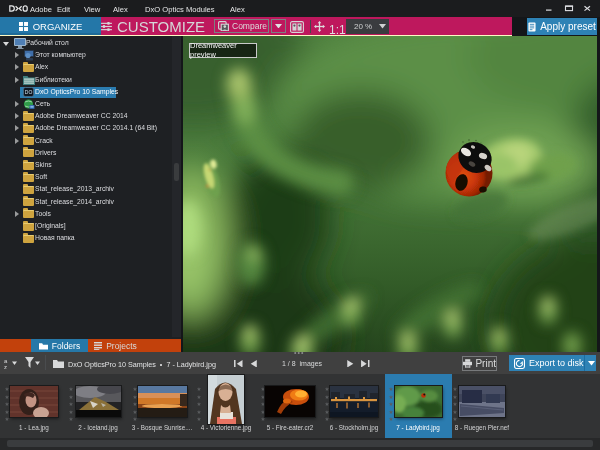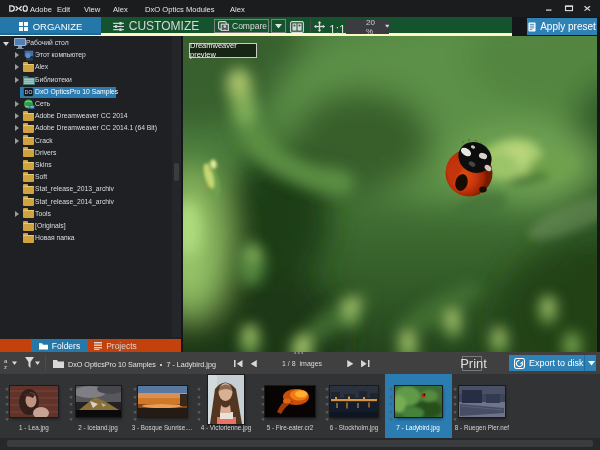--- a/index.html
+++ b/index.html
@@ -1,40 +1,40 @@
 <!DOCTYPE html>
 <html><head><meta charset="utf-8"><style>
 *{margin:0;padding:0;box-sizing:border-box}
 html,body{width:600px;height:450px;overflow:hidden;background:#141619;font-family:"Liberation Sans",sans-serif}
 .abs{position:absolute}
 #app{position:relative;width:600px;height:450px}
 #menubar{position:absolute;left:0;top:0;width:600px;height:17px;background:#1b1c1e;color:#e4e5e6;font-size:8px}
 #menubar .mi{position:absolute;top:5px;font-size:7.6px}
-#toolbar{position:absolute;left:0;top:17px;width:512px;height:19px;background:#14532d;border-bottom:3px solid #fef9c3}
+#toolbar{position:absolute;left:0;top:17px;width:512px;height:19px;background:#be185d;border-bottom:1px solid #fef9c3}
 .tabblue{position:absolute;left:0;top:0;width:101px;height:18px;background:#2477a8;color:#fff;font-size:9.5px;display:flex;align-items:center;justify-content:center;gap:5px;box-shadow:inset 0 -2px 0 #1e6a97}
-.tabcus{position:absolute;left:101px;top:0;width:110px;height:18px;color:#d6d7d8;font-size:12px;display:flex;align-items:center;justify-content:center;gap:5px}
+.tabcus{position:absolute;left:101px;top:0;width:110px;height:18px;color:#d6d7d8;font-size:15px;display:flex;align-items:center;justify-content:flex-start;gap:5px}
 .cmpbtn{position:absolute;left:214px;top:2px;width:55px;height:14px;border:1px solid #7e8082;color:#dcdddd;font-size:8.5px;display:flex;align-items:center}
 .cmpdd{position:absolute;left:271px;top:2px;width:15px;height:14px;border:1px solid #7e8082;display:flex;align-items:center;justify-content:center}
 .zoomdd{position:absolute;left:346px;top:2px;width:43px;height:15px;background:#3a3c3f;color:#cfd0d1;font-size:8px;display:flex;align-items:center}
 .applybtn{position:absolute;left:527px;top:1px;width:70px;height:17px;background:#2e82b5;color:#fff;font-size:10px;display:flex;align-items:center;justify-content:center;gap:4px;white-space:nowrap}
 #leftpanel{position:absolute;left:0;top:36px;width:181px;height:316px;background:#1e2023}
 #tree{position:absolute;left:0;top:0;width:172px;height:300px;color:#dcdde0;font-size:6.8px}
 #tree span{white-space:nowrap}
 .tri-d{position:absolute;width:0;height:0;border-left:3.5px solid transparent;border-right:3.5px solid transparent;border-top:4.5px solid #d8d9da}
 .tri-r{position:absolute;width:0;height:0;border-top:3.5px solid transparent;border-bottom:3.5px solid transparent;border-left:4.5px solid #9a9b9c}
 .fold{position:absolute;width:11px;height:8px;background:#cfa43f;border-radius:1px;box-shadow:inset 0 1px 0 #e8cc72}
 .fold:before{content:"";position:absolute;left:0;top:-2px;width:5px;height:2px;background:#cfa43f;border-radius:1px 1px 0 0}
 #vscroll{position:absolute;left:172px;top:0;width:9px;height:301px;background:#24262a}
 #tabsrow{position:absolute;left:0;top:303px;width:181px;height:13px;background:#c2410c}
 .ftab{position:absolute;left:31px;top:0px;width:57px;height:13px;background:#2678a8;color:#fff;font-size:8.5px;display:flex;align-items:center;justify-content:center;gap:4px}
 .ptab{position:absolute;left:88px;top:0px;width:55px;height:13px;color:#d8d9da;font-size:8.5px;display:flex;align-items:center;justify-content:center;gap:4px}
 #imgarea{position:absolute;left:183px;top:36px;width:414px;height:316px;background:#3c6a33}
 #cplabel{position:absolute;left:6px;top:6.5px;width:68px;height:15.5px;background:rgba(17,26,15,.84);border:1px solid #c9cbc9;color:#f2f3f2;font-size:7.5px;display:flex;align-items:center;justify-content:center}
 #bottombar{position:absolute;left:0;top:352px;width:600px;height:22px;background:#404040;color:#d8d9da}
-.printbtn{position:absolute;left:462px;top:4px;width:20px;height:15px;border:1px solid #77797b;color:#dcdddd;font-size:13px;display:flex;align-items:center;justify-content:center;gap:3px}
+.printbtn{position:absolute;left:462px;top:4px;width:35px;height:15px;border:1px solid #77797b;color:#dcdddd;font-size:10px;display:flex;align-items:center;justify-content:center;gap:3px}
 .exportbtn{position:absolute;left:509px;top:3px;width:87px;height:16px;background:#2e82b5;color:#fff;font-size:9px;display:flex;align-items:center}
 #filmstrip{position:absolute;left:0;top:374px;width:600px;height:76px;background:#323334}
 .sel{position:absolute;left:385px;top:0;width:67px;height:64px;background:#2b7cb0}
 .th{position:absolute;box-shadow:0 0 0 1px #191a1b,1px 2px 3px rgba(0,0,0,.45)}
 .cap{position:absolute;top:50px;width:64px;text-align:center;font-size:6.3px;color:#d4d5d6;white-space:nowrap}
 .stars{position:absolute;top:12px;width:6px;color:#5c5e60;font-size:5.5px;line-height:7.5px;text-align:center}
 #hscroll{position:absolute;left:0;top:64px;width:600px;height:12px;background:#272829}
 #hthumb{position:absolute;left:7px;top:2px;width:586px;height:7px;background:#3a3c3e;border-radius:2px}
 </style></head><body>
 <div id="app">
@@ -107,21 +107,21 @@
           <rect x="5.3" y="1" width="1.4" height="10"></rect>
           <rect x="1" y="5.3" width="10" height="1.4"></rect>
           <path d="M6,0 l2,2.4 h-4 z"></path>
           <path d="M6,12 l2,-2.4 h-4 z"></path>
           <path d="M0,6 l2.4,-2 v4 z"></path>
           <path d="M12,6 l-2.4,-2 v4 z"></path>
         </g>
       </svg>
     <span class="abs" style="left:329px;top:6px;color:#dcdddd;font-size:12px">1:1</span>
     <div class="zoomdd">
-        <span style="margin-left:20px">20 %</span>
+        <span style="margin-left:8px">20 %</span>
         <svg style="margin-left:7px" width="7" height="4.5" viewBox="0 0 7 4.5">
           <path d="M0,0 h7 l-3.5,4.5 z" fill="#d0d1d2"></path>
         </svg>
       </div>
     <div class="applybtn"><svg width="8" height="10" viewBox="0 0 9 11">
           <rect x="0.5" y="0.5" width="8" height="10" fill="#fff" rx="1"></rect>
           <g stroke="#2e82b5" stroke-width="1">
             <line x1="2" y1="2.5" x2="7" y2="2.5"></line>
             <line x1="2" y1="4.5" x2="7" y2="4.5"></line>
             <line x1="2" y1="6.5" x2="7" y2="6.5"></line>

